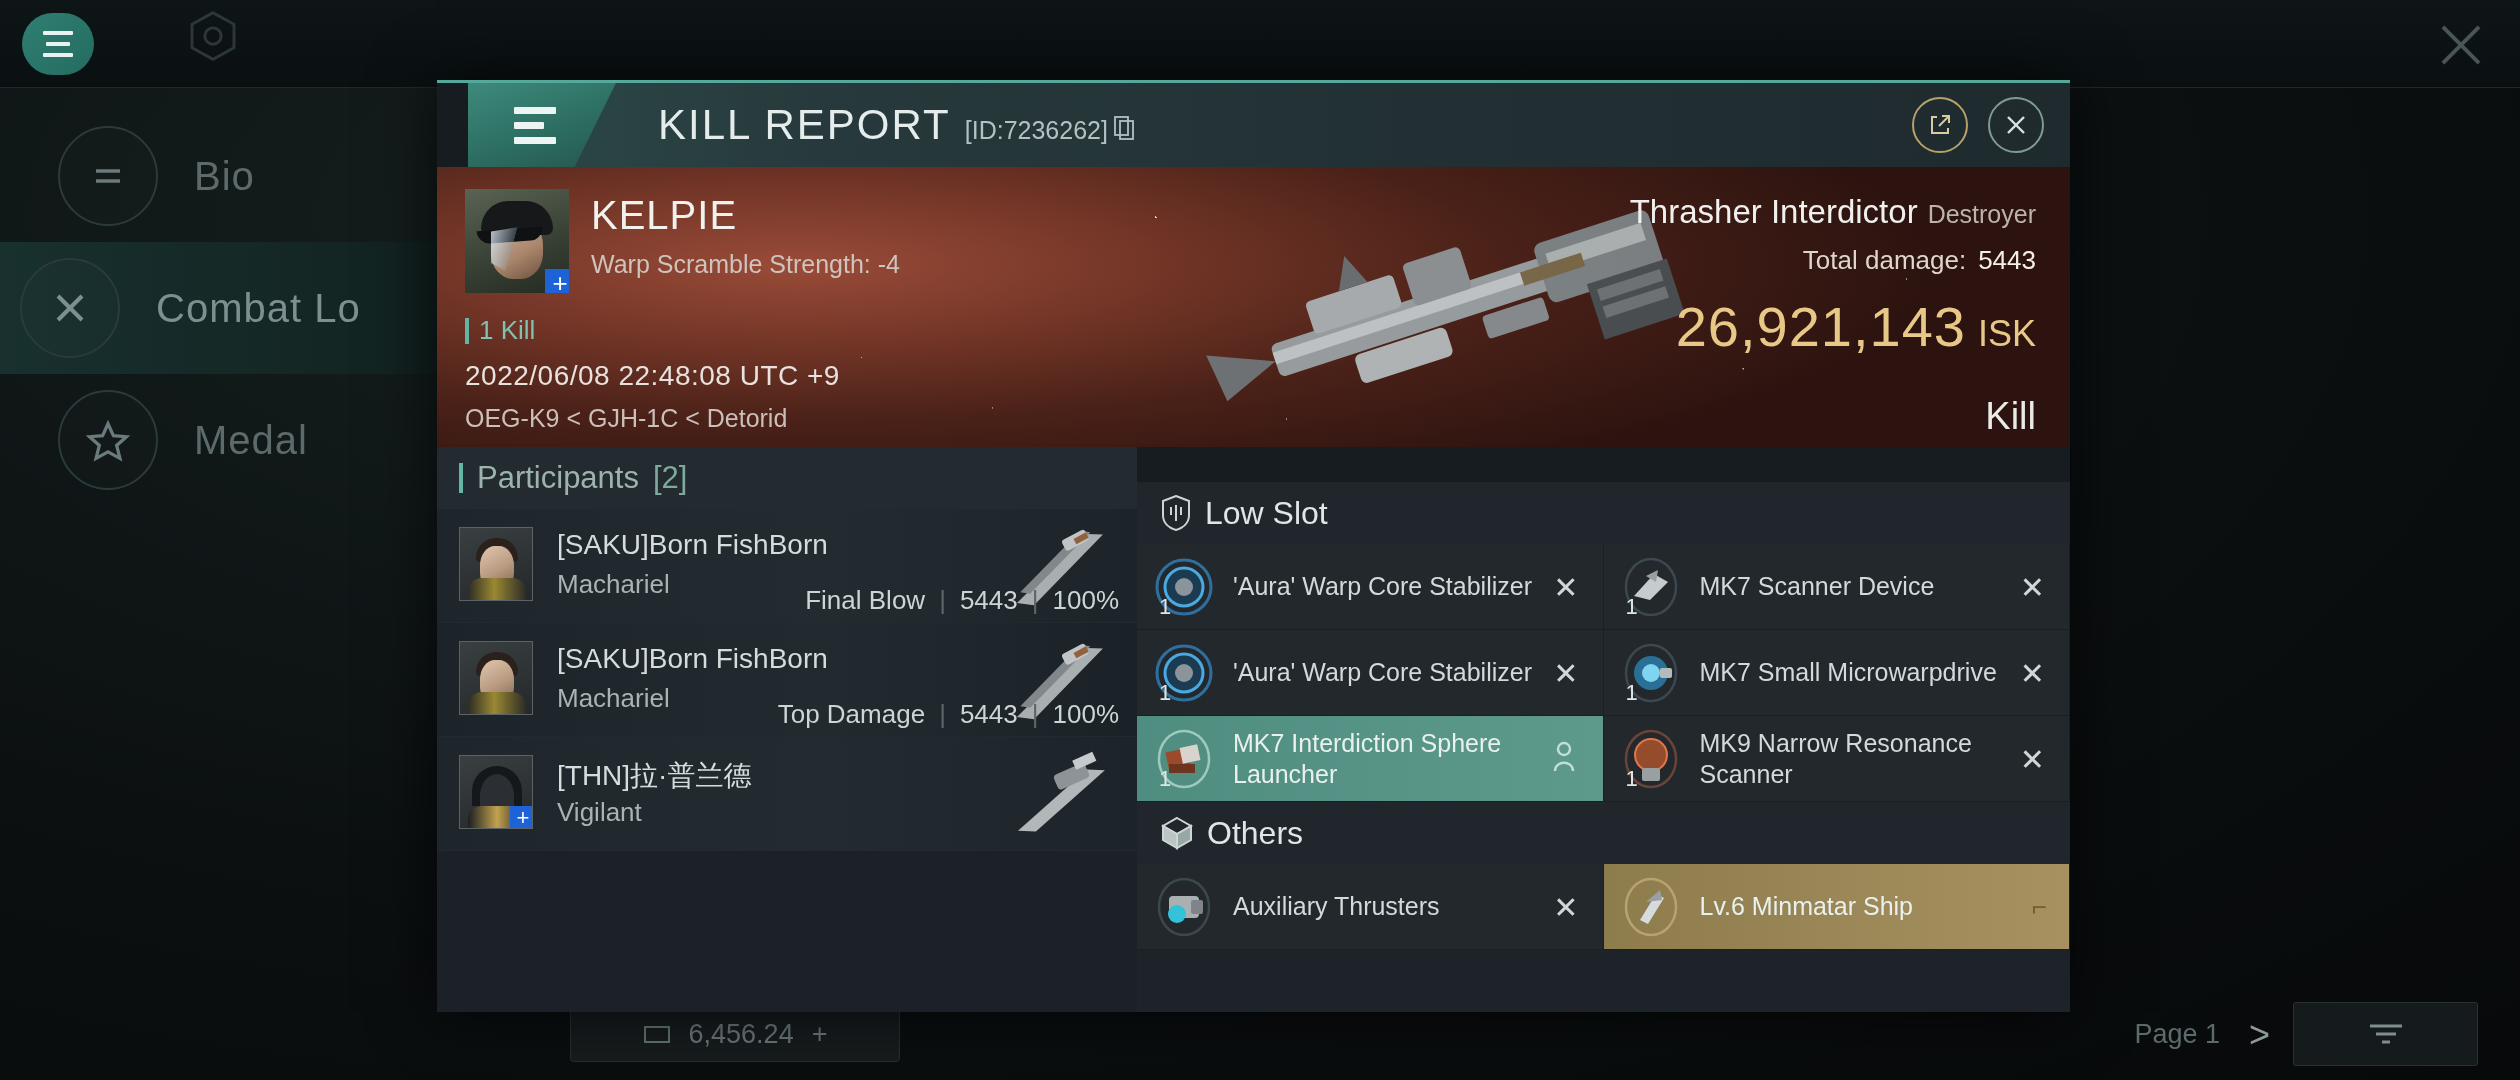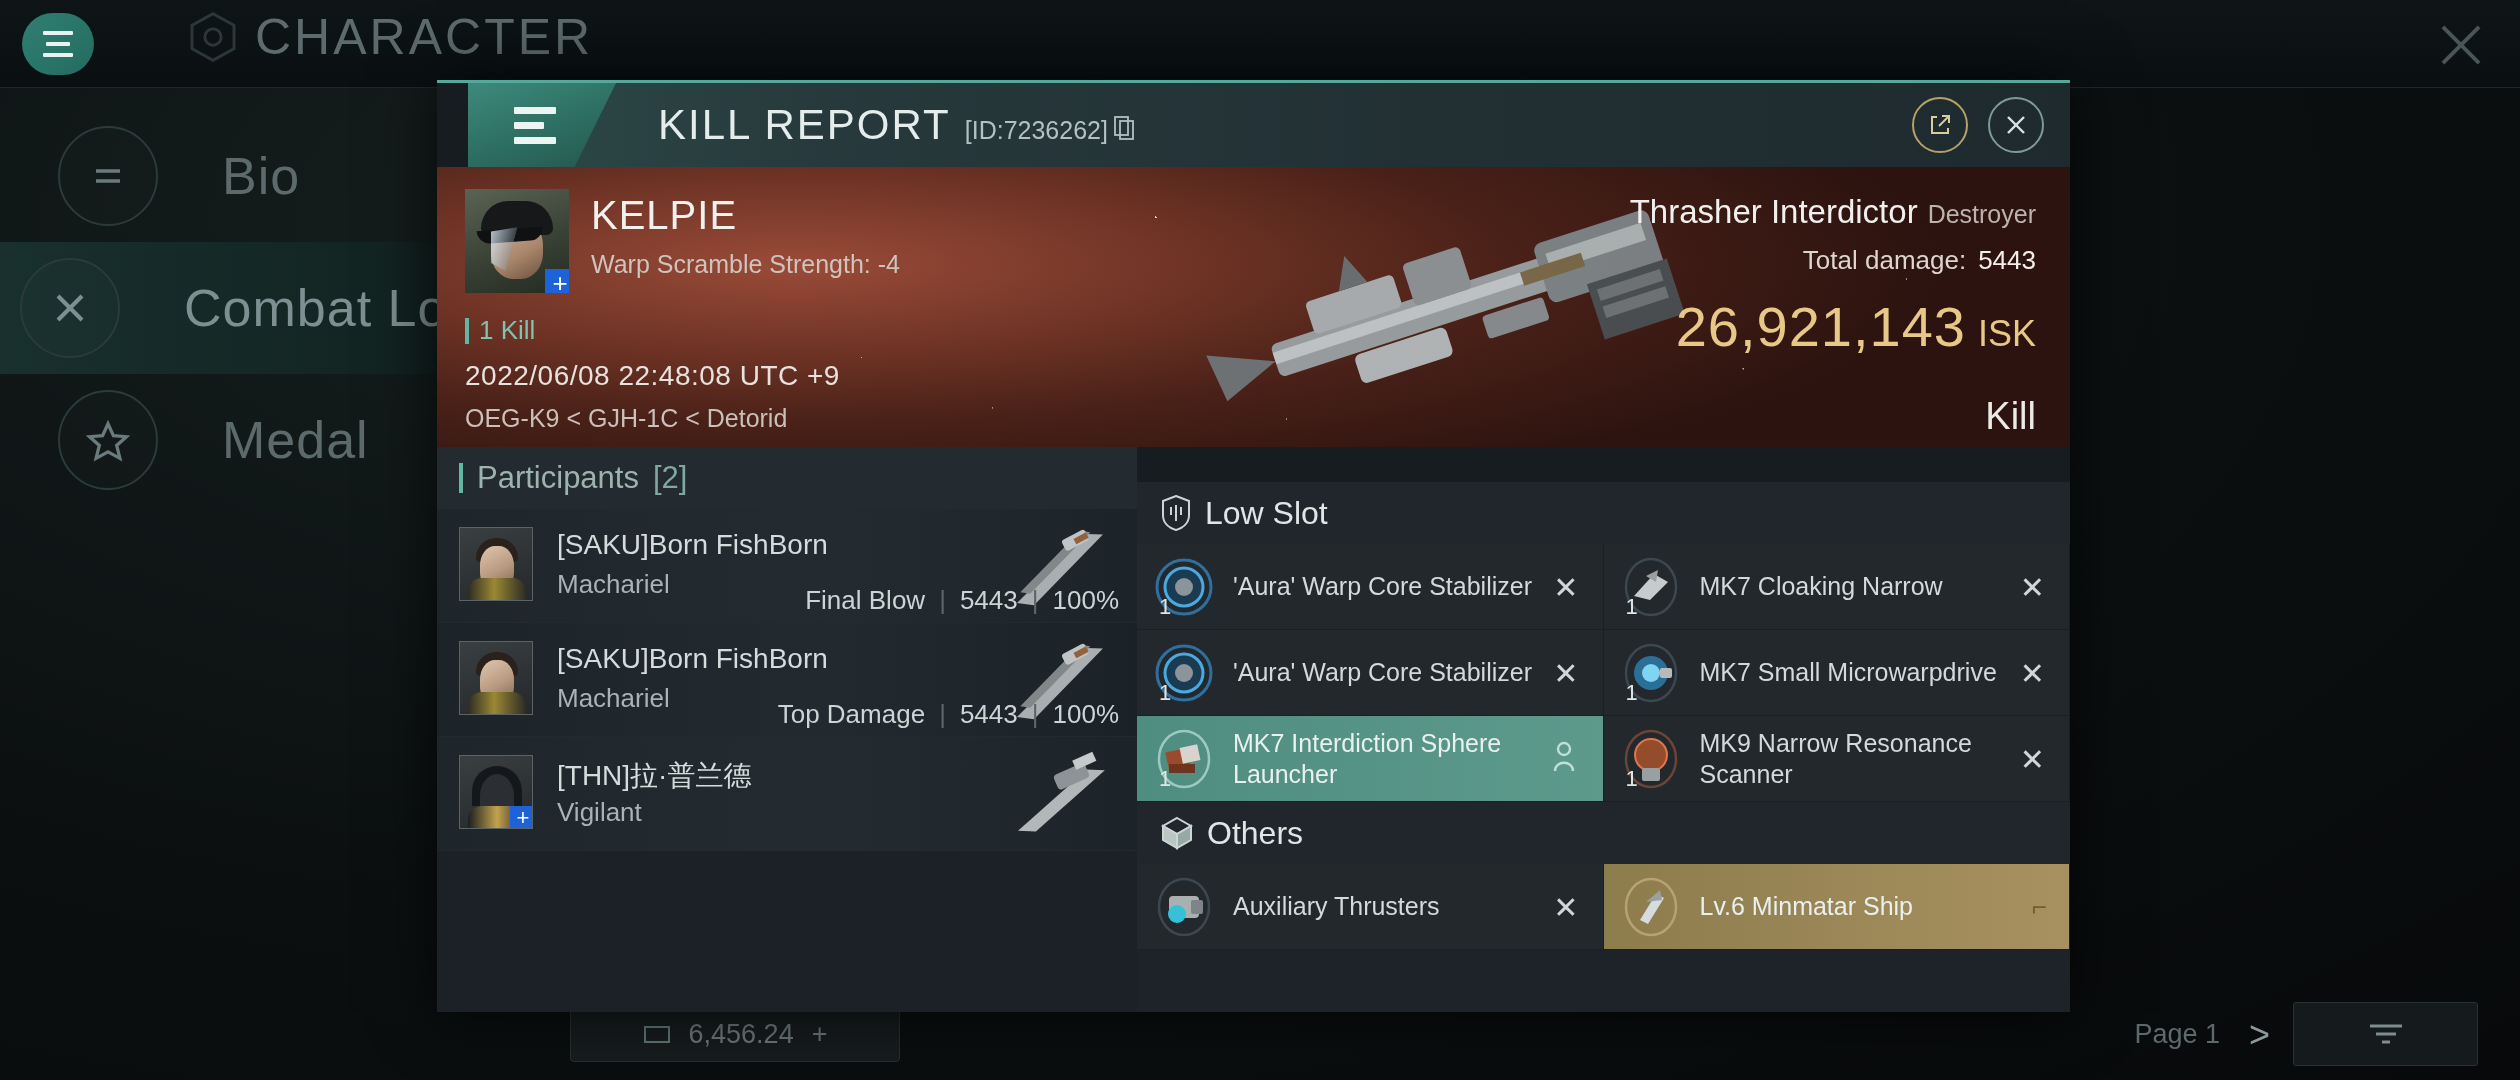--- a/index.html
+++ b/index.html
@@ -51,21 +51,21 @@
   .bg-side-item.active {
     background: linear-gradient(90deg, #18302e 0%, #132523 65%, #0d1617 100%);
     color: #7d8f90;
     padding-left: 20px;
   }
   .bg-side-circle {
     width: 100px; height: 100px; border-radius: 50%;
     border: 2px solid #2b3a3b; display: flex; align-items: center; justify-content: center;
     background: rgba(255,255,255,0.012);
   }
-  .bg-side-label { font-size: 52px; letter-spacing: 1px; margin-left: 28px; }
+  .bg-side-label { font-size: 40px; letter-spacing: 1px; }
 
   .bg-bottombar { position: absolute; left: 0; bottom: 0; width: 2520px; height: 92px; }
   .bg-pill {
     position: absolute; left: 570px; bottom: 18px; width: 330px; height: 56px;
     background: #171c1e; border: 1px solid #28312f; border-radius: 4px;
     color: #6e7a7b; font-size: 27px; display:flex; align-items:center; justify-content:center; gap: 18px;
   }
   .bg-page { position: absolute; right: 300px; bottom: 30px; color: #5d6a6c; font-size: 27px; }
   .bg-next { position: absolute; right: 250px; bottom: 24px; color: #8b9a9b; font-size: 36px; }
   .bg-filter {
@@ -281,21 +281,20 @@
     <i></i>
     <i></i>
     <i></i>
   </div>
 
   <div class="bg-title-wrap">
     <svg class="bg-title-icon" viewBox="0 0 48 48">
       <polygon points="24,4 42,14 42,34 24,44 6,34 6,14" fill="none" stroke="#4e5b5d" stroke-width="2.5"></polygon>
       <circle cx="24" cy="24" r="7" fill="none" stroke="#4e5b5d" stroke-width="2.5"></circle>
     </svg>
-    <span class="bg-title-text">CHARACTER</span>
   </div>
 
   <svg class="bg-close" viewBox="0 0 48 48">
     <line x1="10" y1="10" x2="38" y2="38" stroke="#4a5557" stroke-width="3"></line>
     <line x1="38" y1="10" x2="10" y2="38" stroke="#4a5557" stroke-width="3"></line>
   </svg>
 
   <div class="bg-sidebar">
     <div class="bg-side-item">
       <div class="bg-side-circle">
@@ -541,21 +540,21 @@
 
         <div class="mod">
           <div class="mod-icon">
             <svg viewBox="0 0 62 62" width="62" height="62">
               <ellipse cx="31" cy="31" rx="25" ry="28" fill="none" stroke="#3b4850" stroke-width="2.5"></ellipse>
               <polygon points="14,40 34,18 48,26 30,44" fill="#c6cbcd"></polygon>
               <polygon points="26,20 38,14 36,26" fill="#9aa0a2"></polygon>
             </svg>
             <span class="mod-qty">1</span>
           </div>
-          <div class="mod-name">MK7 Cloaking Narrow</div>
+          <div class="mod-name">MK7 Scanner Device</div>
           <span class="mod-x">✕</span>
         </div>
 
         <div class="mod">
           <div class="mod-icon">
             <svg viewBox="0 0 62 62" width="62" height="62">
               <circle cx="31" cy="31" r="27" fill="none" stroke="#2f6f9e" stroke-width="3"></circle>
               <circle cx="31" cy="31" r="19" fill="#1b3b52" stroke="#49a9e0" stroke-width="3"></circle>
               <circle cx="31" cy="31" r="9" fill="#8b949a"></circle>
             </svg>

